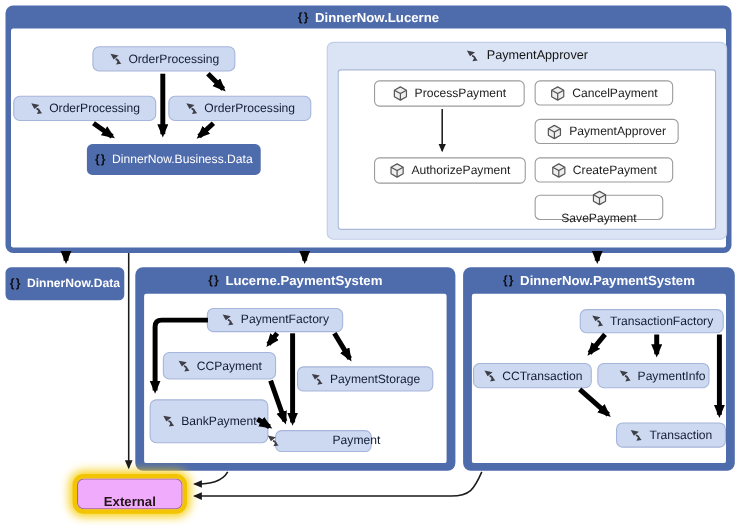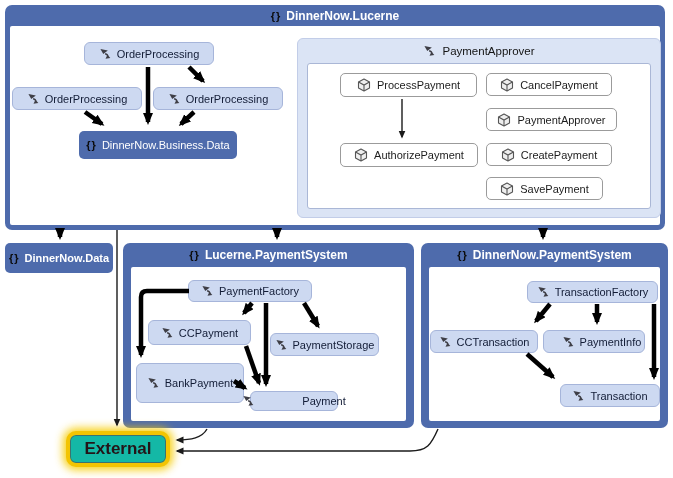--- a/index.html
+++ b/index.html
@@ -38,24 +38,24 @@
     position:absolute;background:#ffffff;border:1px solid #9b9b9b;border-radius:5px;
     display:flex;align-items:center;justify-content:center;gap:6px;
     font-size:11px;color:#1c1c1c;box-sizing:border-box;
   }
   .icon{display:inline-flex;flex:0 0 auto;}
   #edges{position:absolute;left:0;top:0;z-index:20;pointer-events:none;}
   .thick{stroke:#000000;stroke-width:4.5;fill:none;marker-end:url(#mBig);}
   .thin{stroke:#1b1b1b;stroke-width:1.4;fill:none;marker-end:url(#mSmall);}
   #external{
     position:absolute;left:66px;top:431px;width:104px;height:36px;
-    background:#14b8a6;border:4px solid #f3c402;border-radius:10px;
+    background:#f0abfc;border:4px solid #f3c402;border-radius:10px;
     box-shadow:0 0 9px 3px rgba(246,204,0,0.9), inset 0 0 0 1px rgba(92,56,66,0.55);
-    display:flex;align-items:center;justify-content:center;
-    font-size:17px;font-weight:600;color:#241418;box-sizing:border-box;z-index:5;
+    display:flex;align-items:flex-end;justify-content:center;
+    font-size:12px;font-weight:600;color:#241418;box-sizing:border-box;z-index:5;
   }
 </style>
 </head>
 <body>
 
 <div id="canvas">
 
   <div class="container" style="left:5px;top:5px;width:660px;height:225px;">
     <div class="hdr" style="height:21px;">
       <span class="ns">{}</span>
@@ -151,21 +151,21 @@
   </div>
   <div class="member" style="left:486px;top:143px;width:126px;height:23px;">
     <span class="icon">
   <svg width="14" height="14" viewBox="0 0 14 14">
     <path d="M7 1 L12.5 4 V10 L7 13 L1.5 10 V4 Z" fill="#efefef" stroke="#565656" stroke-width="1.1" stroke-linejoin="round"></path>
     <path d="M1.5 4 L7 7 L12.5 4 M7 7 V13" stroke="#565656" stroke-width="1.1" fill="none"></path>
   </svg>
 </span>
     <span>CreatePayment</span>
   </div>
-  <div class="member" style="left:486px;top:177px;width:117px;height:23px;">
+  <div class="member" style="left:486px;top:177px;width:117px;height:23px;flex-direction:column;">
     <span class="icon">
   <svg width="14" height="14" viewBox="0 0 14 14">
     <path d="M7 1 L12.5 4 V10 L7 13 L1.5 10 V4 Z" fill="#efefef" stroke="#565656" stroke-width="1.1" stroke-linejoin="round"></path>
     <path d="M1.5 4 L7 7 L12.5 4 M7 7 V13" stroke="#565656" stroke-width="1.1" fill="none"></path>
   </svg>
 </span>
     <span>SavePayment</span>
   </div>
 
   <div class="node-dark bold" style="left:5px;top:243px;width:108px;height:30px;">
@@ -194,21 +194,21 @@
   <div class="node-light" style="left:148px;top:320px;width:103px;height:25px;">
     <span class="icon">
   <svg width="13" height="12" viewBox="0 0 14 13">
     <path d="M1.5 1 L9.5 2.6 L4.6 6.6 Z" fill="#3e3e46"></path>
     <path d="M6.6 6.2 Q9.6 6.8 9.6 9.6" stroke="#3e3e46" stroke-width="1.6" fill="none"></path>
     <path d="M7 11.6 L12.2 10.8 L9.2 7.4 Z" fill="#3e3e46"></path>
   </svg>
 </span>
     <span>CCPayment</span>
   </div>
-  <div class="node-light" style="left:270px;top:333px;width:109px;height:23px;">
+  <div class="node-light" style="left:270px;top:333px;width:124px;height:23px;">
     <span class="icon">
   <svg width="13" height="12" viewBox="0 0 14 13">
     <path d="M1.5 1 L9.5 2.6 L4.6 6.6 Z" fill="#3e3e46"></path>
     <path d="M6.6 6.2 Q9.6 6.8 9.6 9.6" stroke="#3e3e46" stroke-width="1.6" fill="none"></path>
     <path d="M7 11.6 L12.2 10.8 L9.2 7.4 Z" fill="#3e3e46"></path>
   </svg>
 </span>
     <span>PaymentStorage</span>
   </div>
   <div class="node-light" style="left:136px;top:363px;width:108px;height:40px;">

